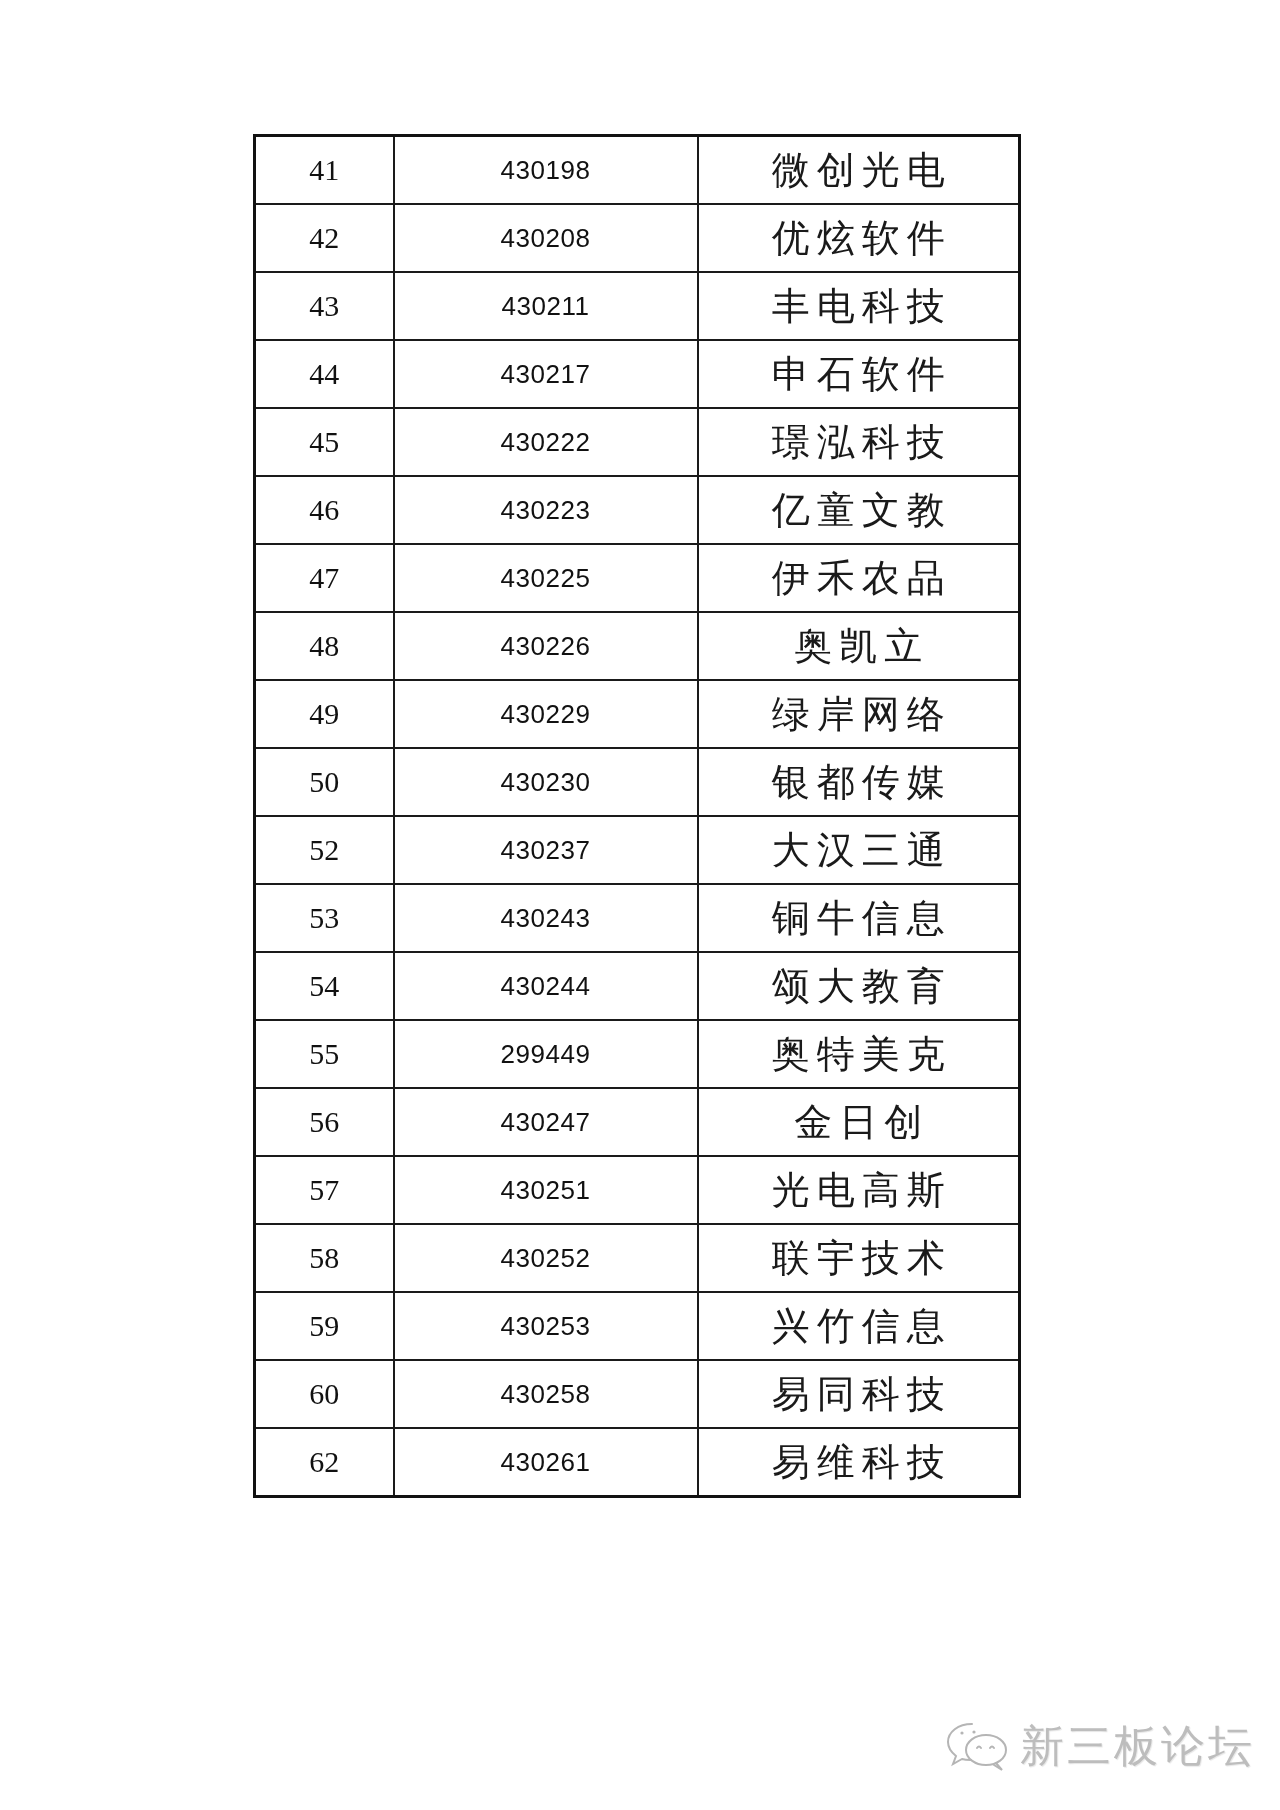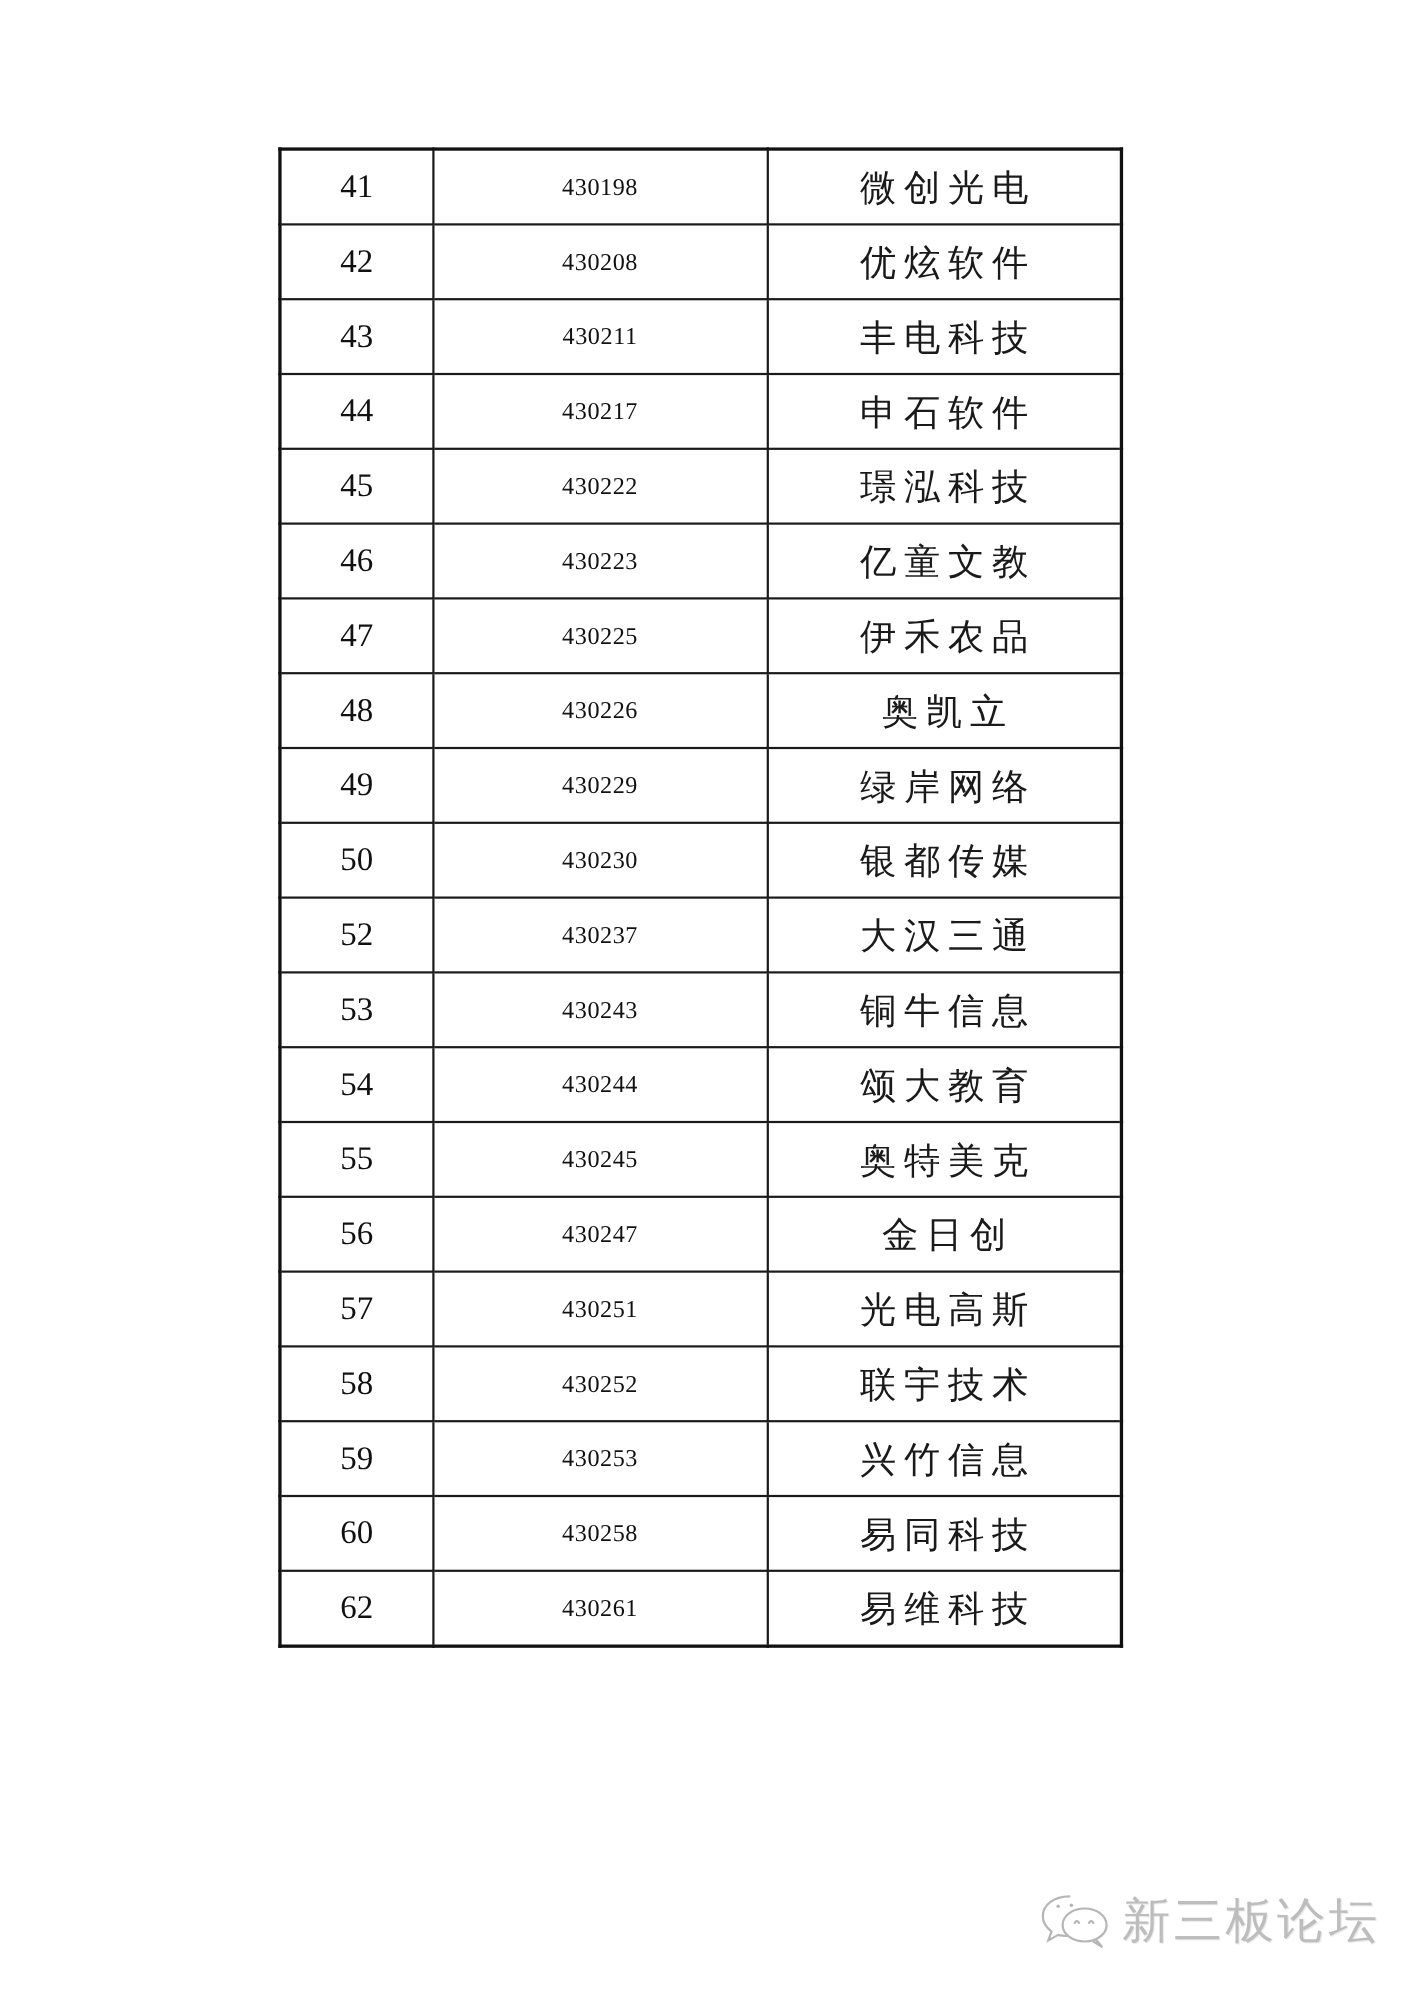--- a/index.html
+++ b/index.html
@@ -41,27 +41,27 @@
       padding: 0;
       font-size: 29px;
       line-height: 1;
     }
     table.listing td.idx {
       font-family: "Liberation Serif", "DejaVu Serif", serif;
       font-size: 30px;
       letter-spacing: 0px;
     }
     table.listing td.code {
-      font-family: Liberation Serif, serif;
-      font-size: 22px;
+      font-family: Liberation Sans, sans-serif;
+      font-size: 26px;
       letter-spacing: 0.5px;
     }
     table.listing td.name {
       font-family: "DejaVu Sans", "Liberation Sans", sans-serif;
-      font-size: 33px;
+      font-size: 38px;
       letter-spacing: 7px;
       padding-left: 7px;
       color: #1a1a1a;
       font-weight: 300;
     }
     .watermark {
       position: absolute;
       left: 944px;
       top: 1716px;
       height: 60px;
@@ -155,21 +155,21 @@
         <td class="code">430243</td>
         <td class="name">铜牛信息</td>
       </tr>
       <tr>
         <td class="idx">54</td>
         <td class="code">430244</td>
         <td class="name">颂大教育</td>
       </tr>
       <tr>
         <td class="idx">55</td>
-        <td class="code">430245</td>
+        <td class="code">299449</td>
         <td class="name">奥特美克</td>
       </tr>
       <tr>
         <td class="idx">56</td>
         <td class="code">430247</td>
         <td class="name">金日创</td>
       </tr>
       <tr>
         <td class="idx">57</td>
         <td class="code">430251</td>

